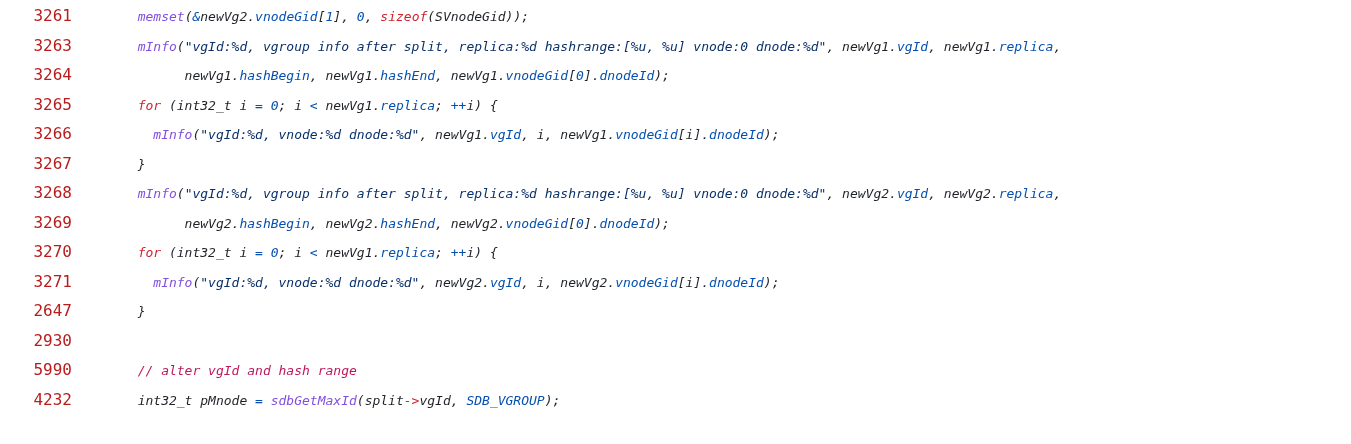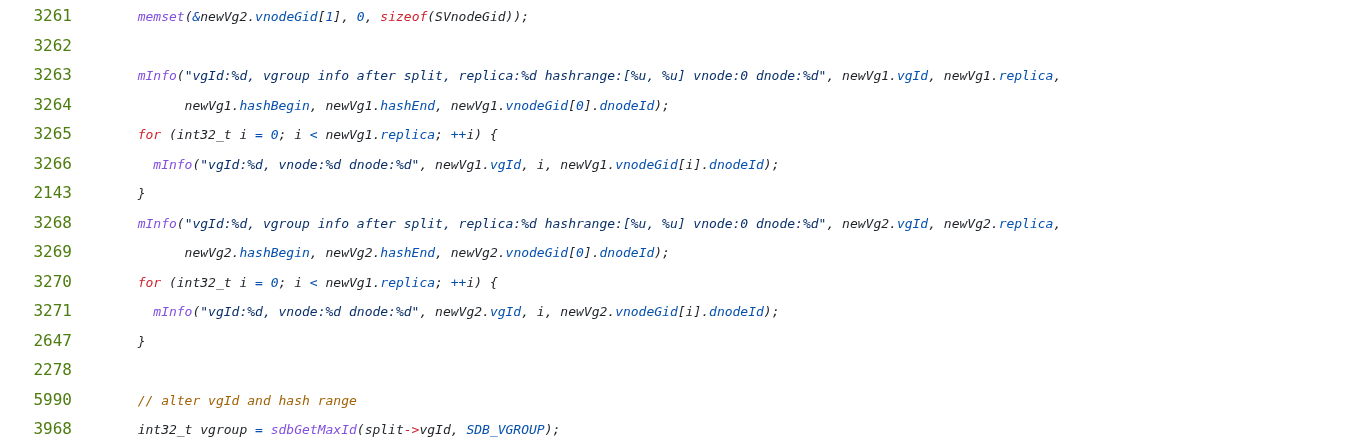--- a/index.html
+++ b/index.html
@@ -16,53 +16,52 @@
     display: flex;
     align-items: baseline;
     height: 29.5px;
     line-height: 29.5px;
     white-space: pre;
   }
   .ln {
     flex: 0 0 72px;
     text-align: right;
     padding-right: 2px;
-    color: #4d7c0f;
+    color: #b91c1c;
     font-size: 16px;
     cursor: pointer;
     user-select: none;
   }
   .code {
     padding-left: 48px;
     font-size: 13px;
     color: #1f2328;
     white-space: pre;
     font-style: italic;
   }
   .tk-pl { color: #1f2328; }  
   .tk-r  { color: #cf222e; }  
   .tk-b  { color: #0550ae; }  
   .tk-pu { color: #8250df; }  
   .tk-s  { color: #0a3069; }  
-  .tk-cm { color: #a16207; }  
+  .tk-cm { color: #be185d; }  
 </style>
 </head>
 <body>
 
 <div id="viewport">
   <div id="code-lines">
       <div class="row"><span class="ln">3261</span><span class="code"><span class="tk-pl">  </span><span class="tk-pu">memset</span><span class="tk-pl">(</span><span class="tk-b">&amp;</span><span class="tk-pl">newVg2.</span><span class="tk-b">vnodeGid</span><span class="tk-pl">[</span><span class="tk-b">1</span><span class="tk-pl">], </span><span class="tk-b">0</span><span class="tk-pl">, </span><span class="tk-r">sizeof</span><span class="tk-pl">(SVnodeGid));</span></span></div>
-      <div class="row"><span class="ln">3262</span><span class="code"></span></div>
       <div class="row"><span class="ln">3263</span><span class="code"><span class="tk-pl">  </span><span class="tk-pu">mInfo</span><span class="tk-pl">(</span><span class="tk-s">"vgId:%d, vgroup info after split, replica:%d hashrange:[%u, %u] vnode:0 dnode:%d"</span><span class="tk-pl">, newVg1.</span><span class="tk-b">vgId</span><span class="tk-pl">, newVg1.</span><span class="tk-b">replica</span><span class="tk-pl">,</span></span></div>
       <div class="row"><span class="ln">3264</span><span class="code"><span class="tk-pl">        newVg1.</span><span class="tk-b">hashBegin</span><span class="tk-pl">, newVg1.</span><span class="tk-b">hashEnd</span><span class="tk-pl">, newVg1.</span><span class="tk-b">vnodeGid</span><span class="tk-pl">[</span><span class="tk-b">0</span><span class="tk-pl">].</span><span class="tk-b">dnodeId</span><span class="tk-pl">);</span></span></div>
       <div class="row"><span class="ln">3265</span><span class="code"><span class="tk-pl">  </span><span class="tk-r">for</span><span class="tk-pl"> (int32_t i </span><span class="tk-b">=</span><span class="tk-pl"> </span><span class="tk-b">0</span><span class="tk-pl">; i </span><span class="tk-b">&lt;</span><span class="tk-pl"> newVg1.</span><span class="tk-b">replica</span><span class="tk-pl">; </span><span class="tk-b">++</span><span class="tk-pl">i) {</span></span></div>
       <div class="row"><span class="ln">3266</span><span class="code"><span class="tk-pl">    </span><span class="tk-pu">mInfo</span><span class="tk-pl">(</span><span class="tk-s">"vgId:%d, vnode:%d dnode:%d"</span><span class="tk-pl">, newVg1.</span><span class="tk-b">vgId</span><span class="tk-pl">, i, newVg1.</span><span class="tk-b">vnodeGid</span><span class="tk-pl">[i].</span><span class="tk-b">dnodeId</span><span class="tk-pl">);</span></span></div>
-      <div class="row"><span class="ln">2143</span><span class="code"><span class="tk-pl">  }</span></span></div>
+      <div class="row"><span class="ln">3267</span><span class="code"><span class="tk-pl">  }</span></span></div>
       <div class="row"><span class="ln">3268</span><span class="code"><span class="tk-pl">  </span><span class="tk-pu">mInfo</span><span class="tk-pl">(</span><span class="tk-s">"vgId:%d, vgroup info after split, replica:%d hashrange:[%u, %u] vnode:0 dnode:%d"</span><span class="tk-pl">, newVg2.</span><span class="tk-b">vgId</span><span class="tk-pl">, newVg2.</span><span class="tk-b">replica</span><span class="tk-pl">,</span></span></div>
       <div class="row"><span class="ln">3269</span><span class="code"><span class="tk-pl">        newVg2.</span><span class="tk-b">hashBegin</span><span class="tk-pl">, newVg2.</span><span class="tk-b">hashEnd</span><span class="tk-pl">, newVg2.</span><span class="tk-b">vnodeGid</span><span class="tk-pl">[</span><span class="tk-b">0</span><span class="tk-pl">].</span><span class="tk-b">dnodeId</span><span class="tk-pl">);</span></span></div>
       <div class="row"><span class="ln">3270</span><span class="code"><span class="tk-pl">  </span><span class="tk-r">for</span><span class="tk-pl"> (int32_t i </span><span class="tk-b">=</span><span class="tk-pl"> </span><span class="tk-b">0</span><span class="tk-pl">; i </span><span class="tk-b">&lt;</span><span class="tk-pl"> newVg1.</span><span class="tk-b">replica</span><span class="tk-pl">; </span><span class="tk-b">++</span><span class="tk-pl">i) {</span></span></div>
       <div class="row"><span class="ln">3271</span><span class="code"><span class="tk-pl">    </span><span class="tk-pu">mInfo</span><span class="tk-pl">(</span><span class="tk-s">"vgId:%d, vnode:%d dnode:%d"</span><span class="tk-pl">, newVg2.</span><span class="tk-b">vgId</span><span class="tk-pl">, i, newVg2.</span><span class="tk-b">vnodeGid</span><span class="tk-pl">[i].</span><span class="tk-b">dnodeId</span><span class="tk-pl">);</span></span></div>
       <div class="row"><span class="ln">2647</span><span class="code"><span class="tk-pl">  }</span></span></div>
-      <div class="row"><span class="ln">2278</span><span class="code"></span></div>
+      <div class="row"><span class="ln">2930</span><span class="code"></span></div>
       <div class="row"><span class="ln">5990</span><span class="code"><span class="tk-pl">  </span><span class="tk-cm">// alter vgId and hash range</span></span></div>
-      <div class="row"><span class="ln">3968</span><span class="code"><span class="tk-pl">  int32_t vgroup </span><span class="tk-b">=</span><span class="tk-pl"> </span><span class="tk-pu">sdbGetMaxId</span><span class="tk-pl">(split</span><span class="tk-r">-&gt;</span><span class="tk-pl">vgId, </span><span class="tk-b">SDB_VGROUP</span><span class="tk-pl">);</span></span></div>
+      <div class="row"><span class="ln">4232</span><span class="code"><span class="tk-pl">  int32_t pMnode </span><span class="tk-b">=</span><span class="tk-pl"> </span><span class="tk-pu">sdbGetMaxId</span><span class="tk-pl">(split</span><span class="tk-r">-&gt;</span><span class="tk-pl">vgId, </span><span class="tk-b">SDB_VGROUP</span><span class="tk-pl">);</span></span></div>
     </div>
 </div>
 
 </body></html>

